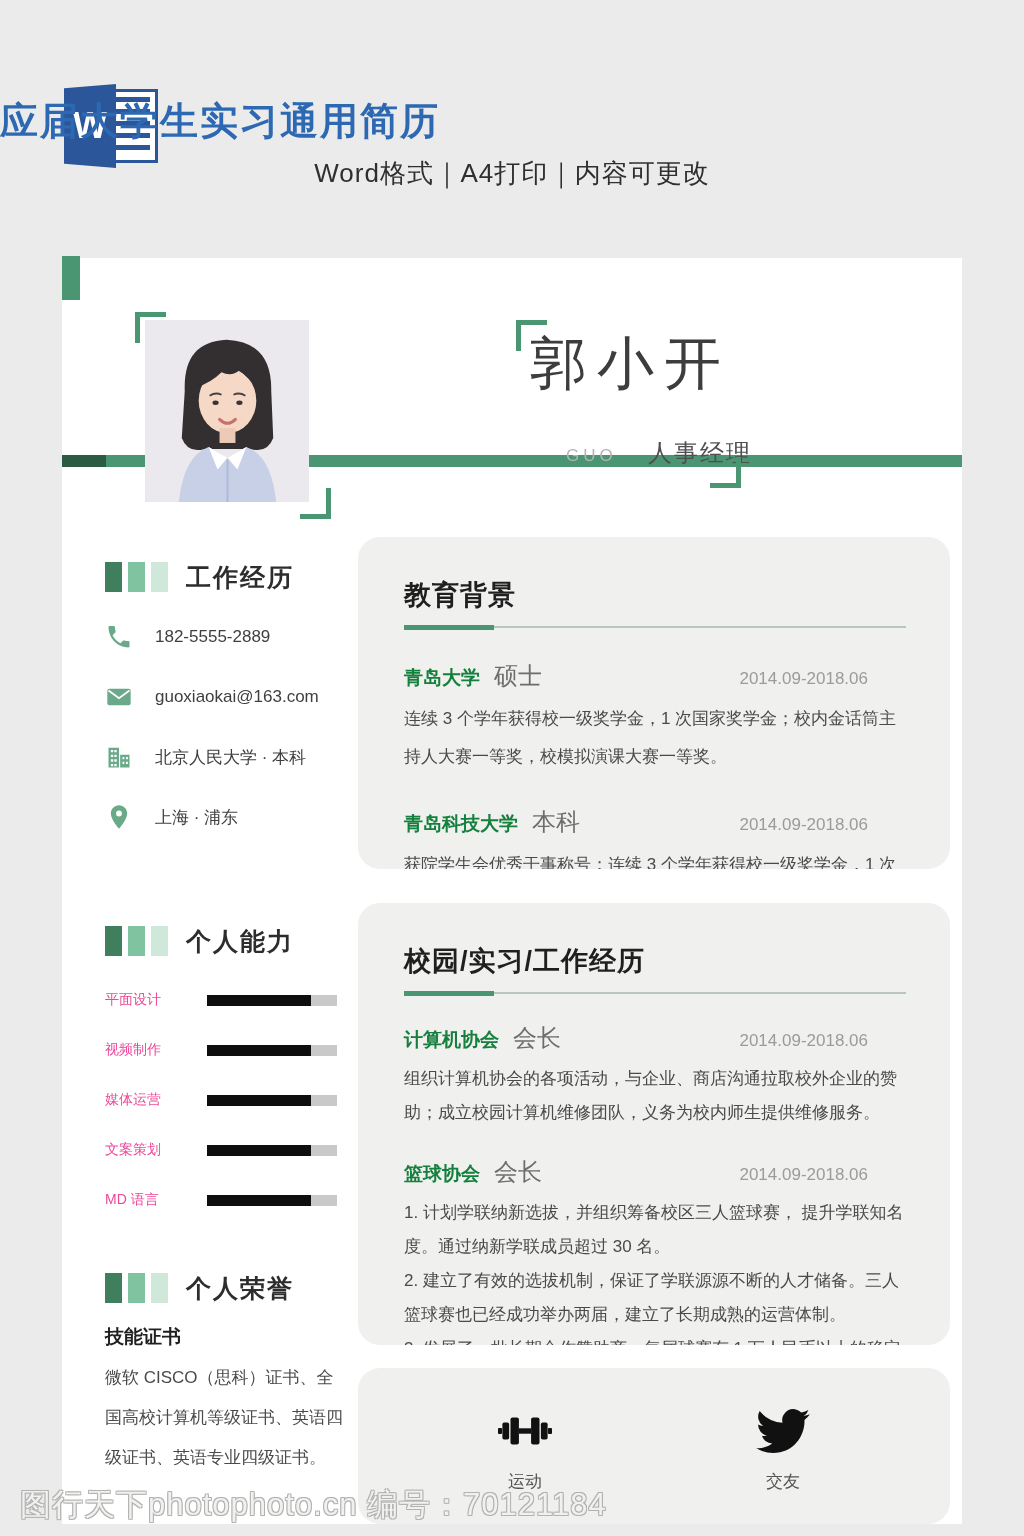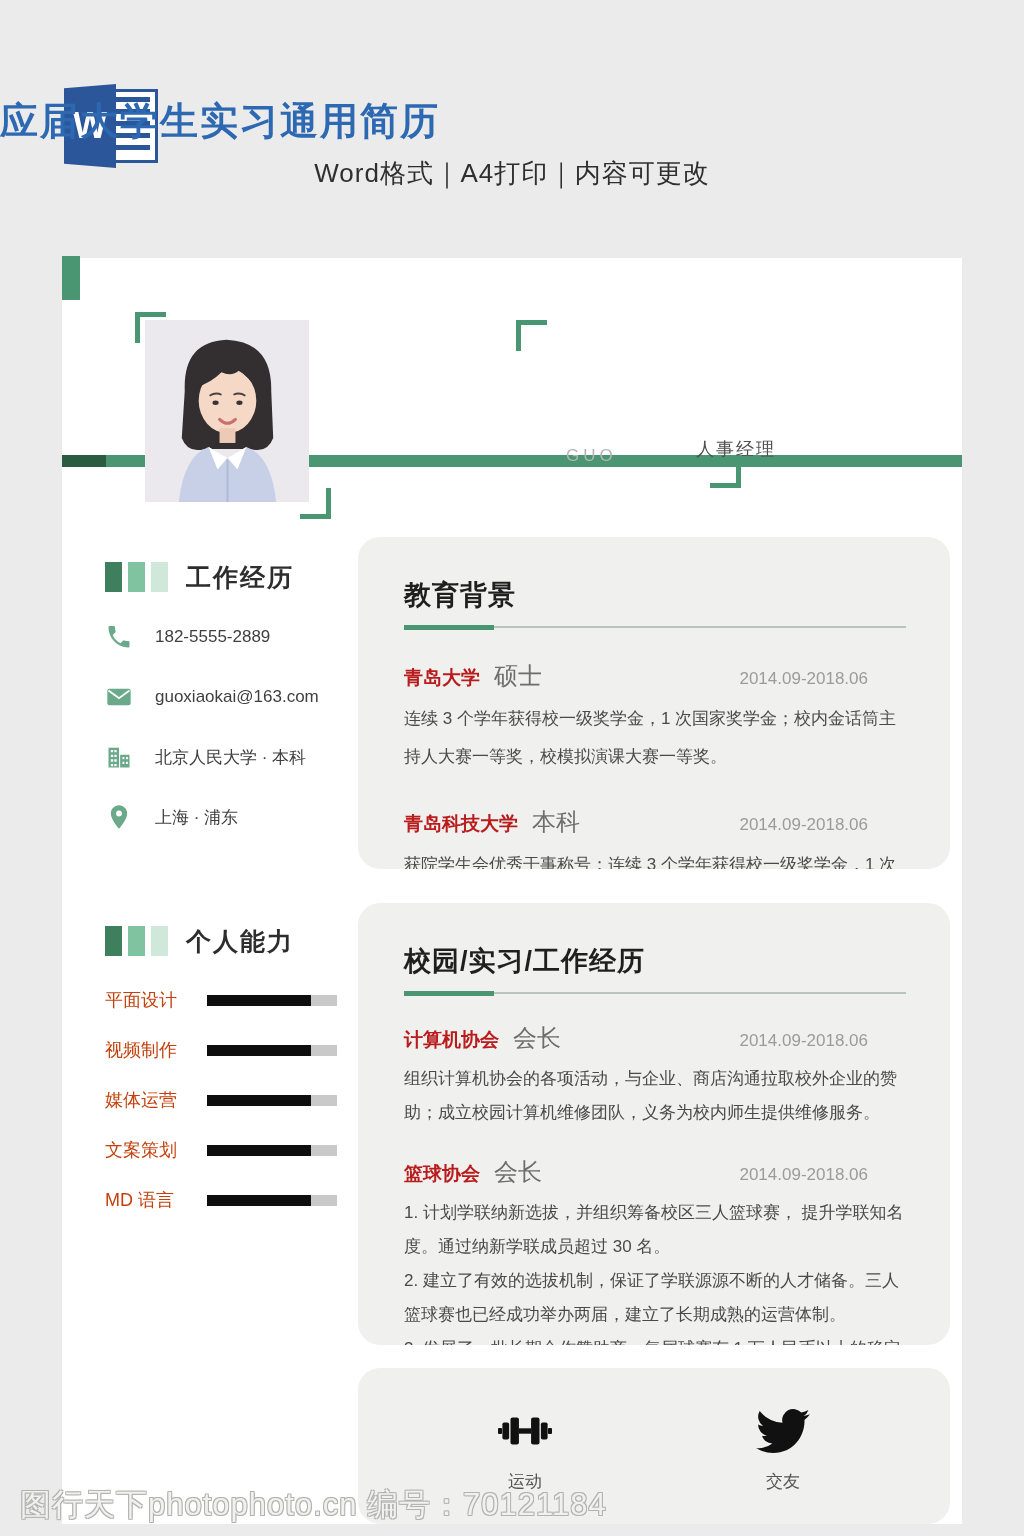--- a/index.html
+++ b/index.html
@@ -59,41 +59,41 @@
     font-size:57px;font-weight:500;color:#3d3d3d;letter-spacing:10px;
   }
   .nb-tl{left:454px;top:62px;}
   .nb-br{left:648px;top:199px;}
   .name-en{
     position:absolute;left:504px;top:188px;
     font-size:17px;color:#b3b3b3;letter-spacing:4px;
   }
   .name-role{
     position:absolute;left:586px;top:179px;
-    font-size:18px;color:#4f4f4f;letter-spacing:2px;margin-left:48px;
+    font-size:24px;color:#4f4f4f;letter-spacing:2px;
   }
 
   
   .sec{position:absolute;left:43px;width:252px;}
   .sec-head{display:flex;align-items:center;height:32px;}
   .sq{width:17px;height:30px;margin-right:6px;}
   .sq1{background:#3f7f5e;}
   .sq2{background:#7fc3a1;}
   .sq3{background:#cfe8da;margin-right:0;}
   .sec-title{font-size:25px;font-weight:bold;color:#2d2d2d;margin-left:18px;letter-spacing:2px;}
 
   .contact-row{display:flex;align-items:center;height:32px;margin-top:28px;}
   .contact-row:first-of-type{margin-top:26px;}
   .c-icon{width:28px;height:28px;flex:0 0 28px;margin-right:22px;}
   .c-icon svg{width:100%;height:100%;display:block;}
   .c-text{font-size:17px;color:#3f3f3f;}
 
   .skill-row{display:flex;align-items:center;height:14px;margin-top:36px;}
   .skill-row:first-of-type{margin-top:24px;}
-  .skill-label{width:80px;font-size:18px;color:#c2410c;flex:0 0 80px;}
+  .skill-label{width:80px;font-size:14px;color:#ec4899;flex:0 0 80px;}
   .skill-bar{margin-left:22px;width:130px;height:11px;background:#c9c9c9;}
   .skill-fill{height:11px;background:#0e0e0e;}
 
   .honor-sub{font-size:19px;font-weight:bold;color:#1f1f1f;margin-top:20px;}
   .honor-text{margin-top:8px;width:238px;font-size:17px;color:#4a4a4a;line-height:40px;}
 
   
   .gcard{
     position:absolute;left:296px;width:592px;background:#f0f0ef;border-radius:22px;
     box-sizing:border-box;padding:40px 44px 0 46px;overflow:hidden;
@@ -101,21 +101,21 @@
   .gc-edu{top:279px;height:332px;}
   .gc-exp{top:645px;height:442px;}
   .gc-int{top:1110px;height:156px;padding:0 38px;}
   .gcard-title{font-size:27px;font-weight:bold;color:#1f1f1f;letter-spacing:1px;}
   .gcard-rule{position:relative;height:5px;margin-top:12px;}
   .gcard-rule::before{content:"";position:absolute;left:0;top:0;width:90px;height:5px;background:#4a9572;}
   .gcard-rule::after{content:"";position:absolute;left:90px;right:0;top:1px;height:2px;background:#b9c6bf;}
 
   .entry{margin-top:30px;}
   .entry-head{display:flex;align-items:baseline;}
-  .entry-org{font-size:19px;font-weight:bold;color:#b91c1c;}
+  .entry-org{font-size:19px;font-weight:bold;color:#15803d;}
   .entry-role{font-size:24px;color:#6d6d6d;margin-left:14px;}
   .entry-date{margin-left:auto;margin-right:38px;font-size:17px;color:#9b9b9b;}
   .entry-body{margin-top:8px;font-size:17px;color:#4a4a4a;line-height:38px;white-space:pre-line;}
   .gc-exp .entry-body{line-height:34px;}
   .gc-exp .entry{margin-top:26px;}
 
   
   .interests{display:flex;justify-content:space-around;margin-top:36px;}
   .interest{text-align:center;width:110px;}
   .int-icon{width:54px;height:54px;margin:0 auto;}
@@ -163,20 +163,21 @@
       <rect x="75" y="110" width="16" height="15" fill="#eccab5"></rect>
       <path d="M34 185 Q39 138 64 129 L83 140 L102 129 Q127 138 132 185 Z" fill="#c7d0e6"></path>
       <path d="M64 129 L83 140 L73 152 Z" fill="#ffffff"></path>
       <path d="M102 129 L83 140 L93 152 Z" fill="#ffffff"></path>
       <line x1="83" y1="142" x2="83" y2="185" stroke="#aebbd8" stroke-width="2"></line>
     </svg>
   </div>
   <span class="bracket br pb-br"></span>
 
   <span class="bracket tl abs nb-tl"></span>
+  <div class="name">郭小开</div>
   <div class="name-en">GUO</div>
   <div class="name-role">人事经理</div>
   <span class="bracket br abs nb-br"></span>
 
   <div class="sec" style="top:303px;">
     <div class="sec-head">
       <span class="sq sq1"></span>
       <span class="sq sq2"></span>
       <span class="sq sq3"></span>
       <span class="sec-title">工作经历</span>
@@ -248,20 +249,30 @@
         </span>
     </div>
     <div class="skill-row">
       <span class="skill-label">MD 语言</span>
       <span class="skill-bar">
           <span class="skill-fill" style="display: block; width: 80%;"></span>
         </span>
     </div>
   </div>
 
+  <div class="sec" style="top:1014px;">
+    <div class="sec-head">
+      <span class="sq sq1"></span>
+      <span class="sq sq2"></span>
+      <span class="sq sq3"></span>
+      <span class="sec-title">个人荣誉</span>
+    </div>
+    <div class="honor-sub">技能证书</div>
+    <div class="honor-text">微软 CISCO（思科）证书、全国高校计算机等级证书、英语四级证书、英语专业四级证书。</div>
+  </div>
 
   <div class="gcard gc-edu">
     <div class="gcard-title">教育背景</div>
     <div class="gcard-rule"></div>
     <div class="entry">
       <div class="entry-head">
         <span class="entry-org">青岛大学</span>
         <span class="entry-role">硕士</span>
         <span class="entry-date">2014.09-2018.06</span>
       </div>

